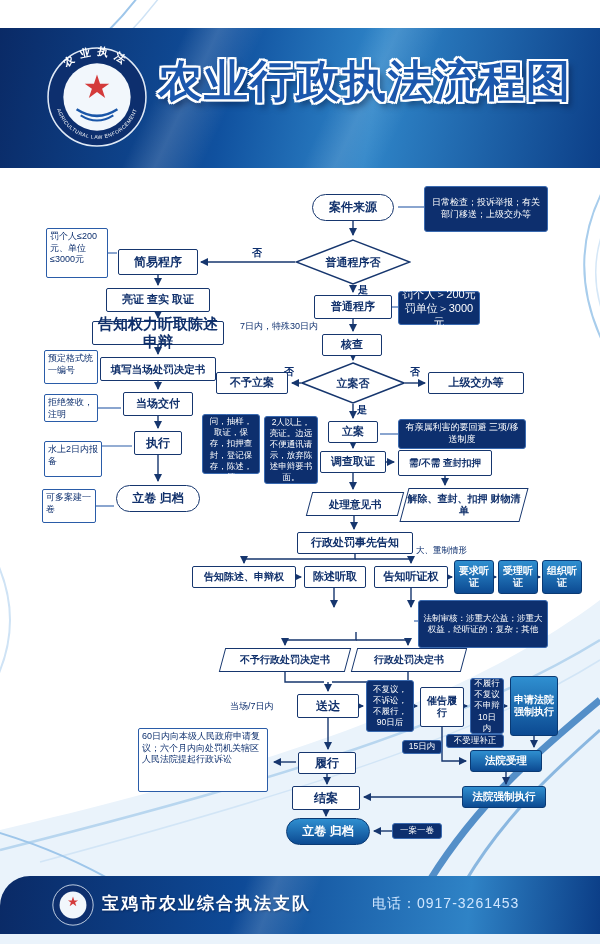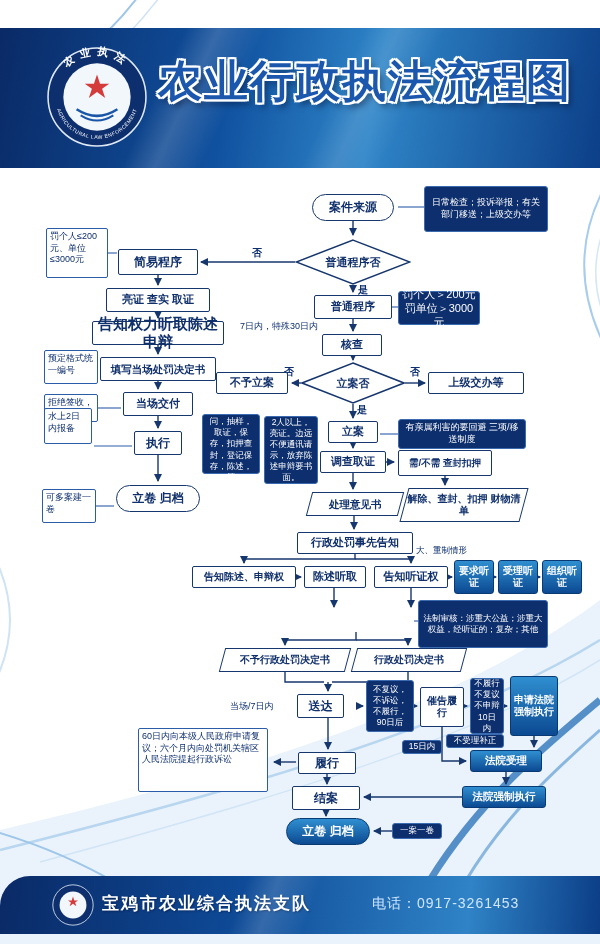--- a/index.html
+++ b/index.html
@@ -152,21 +152,21 @@
 
     <div class="box" style="left:118px;top:249px;width:80px;height:26px;font-size:12px">简易程序</div>
     <div class="wnote" style="left:46px;top:228px;width:62px;height:50px">罚个人≤200元、单位≤3000元</div>
     <div class="box" style="left:106px;top:288px;width:104px;height:24px">亮证 查实 取证</div>
     <div class="box" style="left:92px;top:321px;width:132px;height:24px;font-size:15px">告知权力听取陈述申辩</div>
     <div class="box" style="left:100px;top:357px;width:116px;height:24px;font-size:10.5px">填写当场处罚决定书</div>
     <div class="wnote" style="left:44px;top:350px;width:54px;height:34px">预定格式统一编号</div>
     <div class="box" style="left:123px;top:392px;width:70px;height:24px">当场交付</div>
     <div class="wnote" style="left:44px;top:394px;width:54px;height:28px">拒绝签收，注明</div>
     <div class="box" style="left:134px;top:431px;width:48px;height:24px;font-size:12px">执行</div>
-    <div class="wnote" style="left:44px;top:408px;width:48px;height:36px">水上2日内报备</div>
+    <div class="wnote" style="left:44px;top:441px;width:58px;height:36px">水上2日内报备</div>
     <div class="stadium" style="left:116px;top:485px;width:84px;height:27px">立卷 归档</div>
     <div class="wnote" style="left:42px;top:489px;width:54px;height:34px">可多案建一卷</div>
 
     <div class="box" style="left:314px;top:295px;width:78px;height:24px">普通程序</div>
     <div class="dnote" style="left:398px;top:291px;width:82px;height:34px;font-size:11px">罚个人＞200元 罚单位＞3000元</div>
     <div class="plabel" style="left:230px;top:320px;width:88px;text-align:right">7日内，特殊30日内</div>
     <div class="box" style="left:322px;top:334px;width:60px;height:22px">核查</div>
 
     <div class="diamond" style="left:301px;top:362px;width:104px;height:42px">
       <svg viewBox="0 0 100 40" preserveAspectRatio="none">
@@ -207,21 +207,21 @@
     <div class="dnote" style="left:418px;top:600px;width:130px;height:48px">法制审核：涉重大公益；涉重大权益，经听证的；复杂；其他</div>
 
     <div class="para" style="left:222px;top:648px;width:126px;height:24px">
         <span style="font-size:10px">不予行政处罚决定书</span>
       </div>
     <div class="para" style="left:354px;top:648px;width:110px;height:24px">
         <span style="font-size:10px">行政处罚决定书</span>
       </div>
 
     <div class="plabel" style="left:230px;top:700px;width:60px">当场/7日内</div>
-    <div class="box" style="left:297px;top:694px;width:47px;height:24px;font-size:12px">送达</div>
+    <div class="box" style="left:297px;top:694px;width:62px;height:24px;font-size:12px">送达</div>
     <div class="dnote" style="left:366px;top:680px;width:48px;height:52px">不复议，不诉讼，不履行，90日后</div>
     <div class="box" style="left:420px;top:687px;width:44px;height:40px;font-size:10px">催告履行</div>
     <div class="dnote" style="left:470px;top:678px;width:34px;height:56px">不履行 不复议 不申辩 10日内</div>
     <div class="bluebox" style="left:510px;top:676px;width:48px;height:60px">申请法院强制执行</div>
     <div class="dnote" style="left:446px;top:734px;width:58px;height:14px">不受理补正</div>
     <div class="dnote" style="left:402px;top:740px;width:40px;height:14px">15日内</div>
     <div class="bluebox" style="left:470px;top:750px;width:72px;height:22px;font-size:10.5px">法院受理</div>
 
     <div class="wnote" style="left:138px;top:728px;width:130px;height:64px">60日内向本级人民政府申请复议；六个月内向处罚机关辖区人民法院提起行政诉讼</div>
     <div class="box" style="left:298px;top:752px;width:58px;height:22px;font-size:12px">履行</div>

